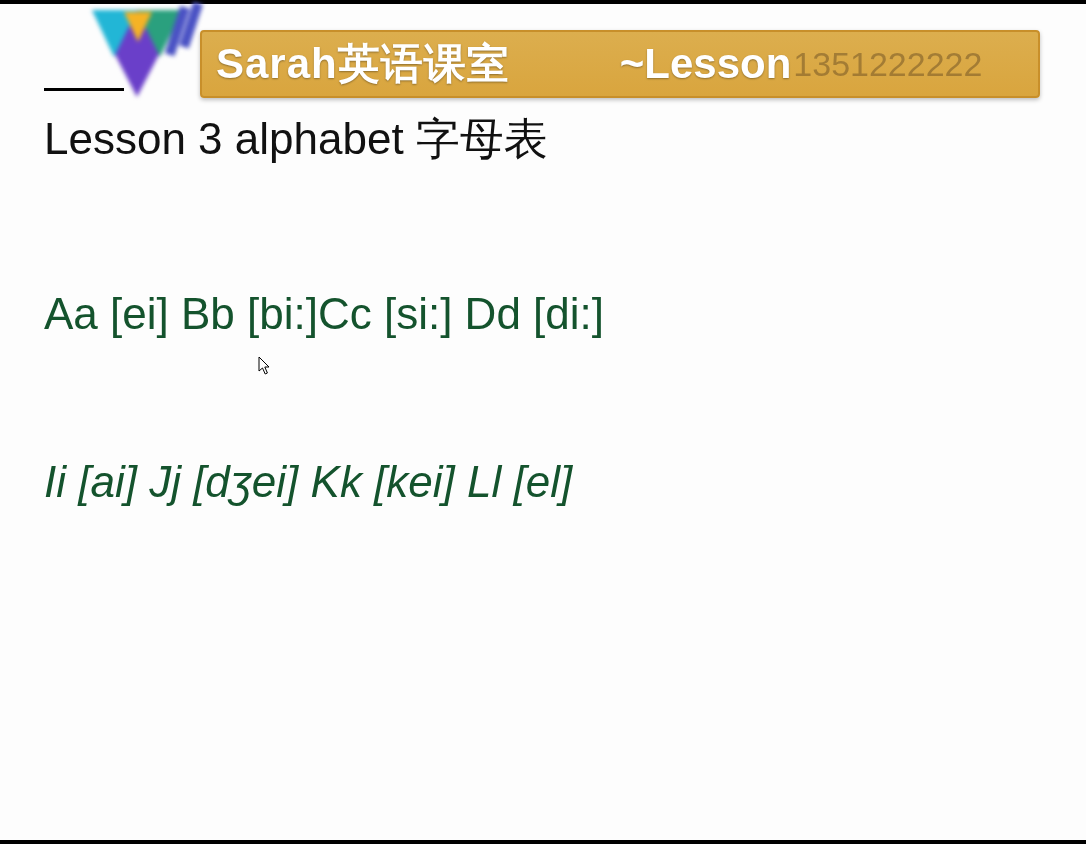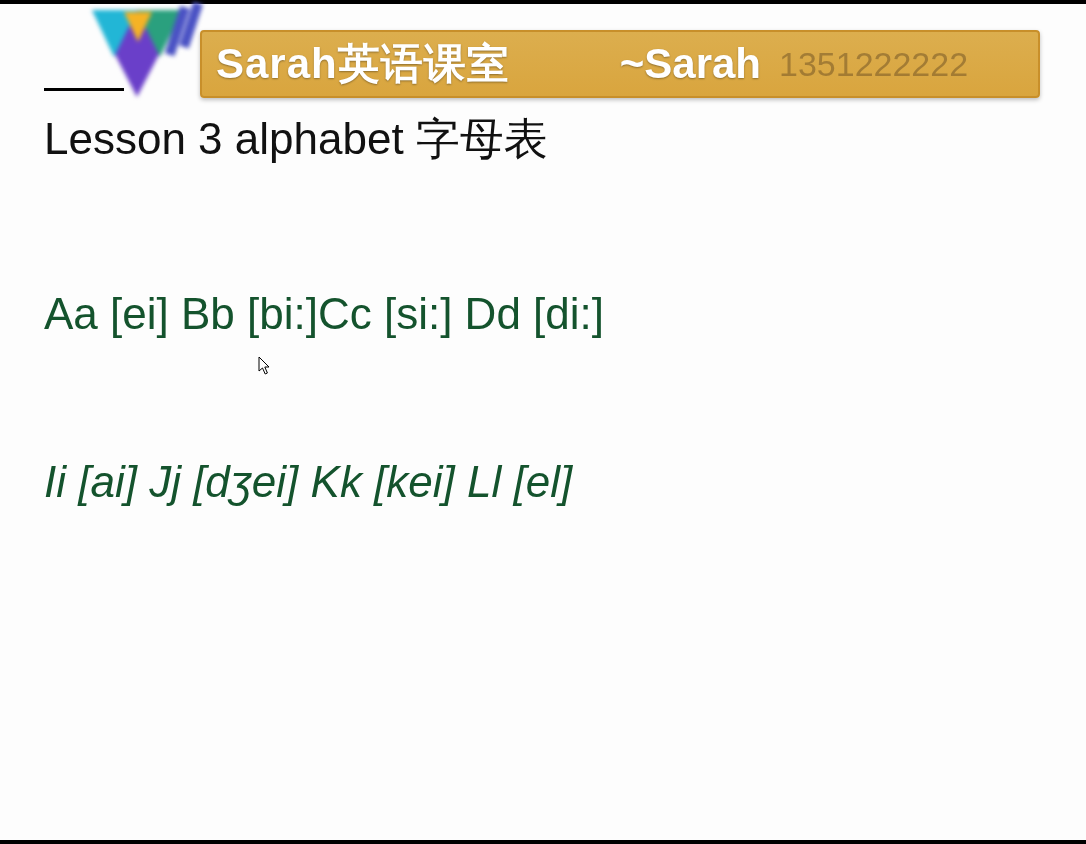--- a/index.html
+++ b/index.html
@@ -44,21 +44,21 @@
   .banner .sub {
     color: #fff;
     font-size: 42px;
     font-weight: 700;
     text-shadow: 0 1px 2px rgba(0,0,0,0.35);
   }
   .banner .faded {
     color: rgba(60,40,20,0.35);
     font-size: 34px;
     font-weight: 400;
-    margin-left: 18px;
+    margin-left: 2px;
   }
   
   .logo {
     position: absolute;
     top: 2px;
     left: 62px;
     width: 150px;
     height: 110px;
     filter: blur(2px);
     z-index: 5;
@@ -120,21 +120,21 @@
   <rect x="110" y="4" width="10" height="50" fill="#4a52c4" transform="rotate(18 115 30)"></rect>
   <rect x="124" y="0" width="10" height="46" fill="#4a52c4" transform="rotate(18 129 23)"></rect>
 </svg>
 
 <div class="underline"></div>
 
 <div class="banner">
   <span class="title">Sarah英语课室</span>
   <span class="spacer"></span>
   <span class="sub">~ </span>
-  <span class="sub">Sarah</span>
+  <span class="sub">Lesson</span>
   <span class="faded">1351222222</span>
 </div>
 
 <div class="content">
   <div class="lesson-title">
     <span>Lesson 3  alphabet </span><span class="cn">字母表</span>
   </div>
   <div class="row row1">Aa [ei]  Bb [bi:]Cc [si:] Dd [di:]</div>
   <div class="row row3">Ii [ai]  Jj [dʒei]  Kk [kei]   Ll [el]</div>
 </div>

